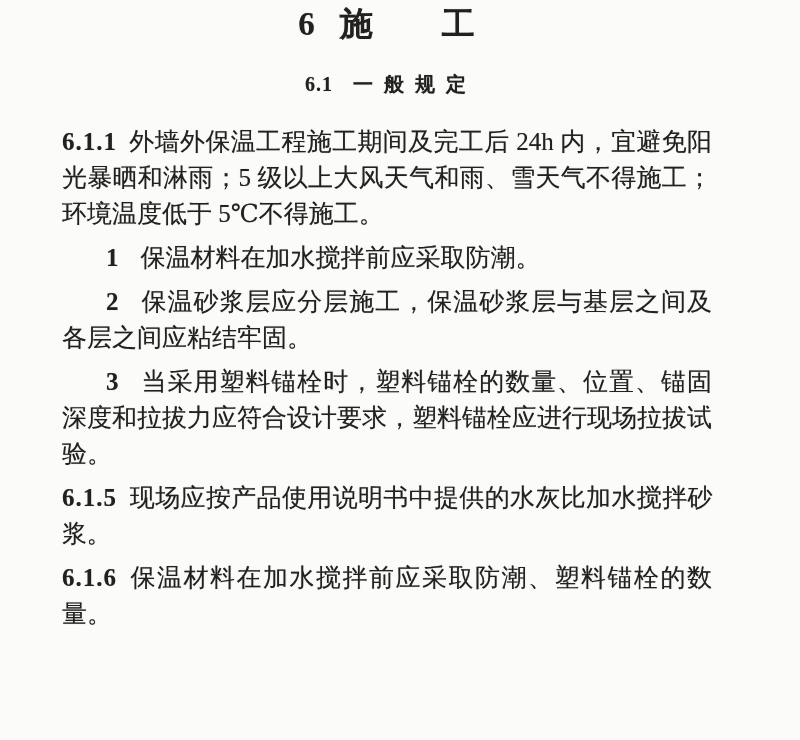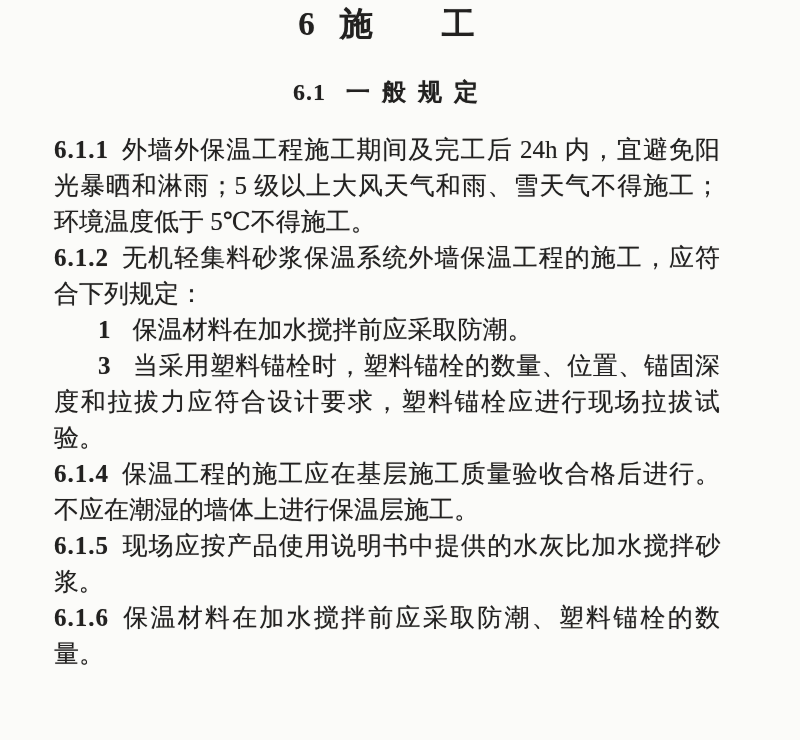--- a/index.html
+++ b/index.html
@@ -24,38 +24,38 @@
     font-size: 33px;
     line-height: 36px;
     font-weight: 700;
     text-align: center;
     letter-spacing: 1px;
   }
   .chapter-title .chap-num {
     margin-right: 24px;
   }
   .section-title {
-    margin: 36px 0 0 0;
-    font-size: 24px;
+    margin: 28px 0 0 0;
+    font-size: 20px;
     line-height: 28px;
     font-weight: 700;
     text-align: center;
   }
   .section-title .sec-num {
     margin-right: 20px;
     letter-spacing: 1px;
   }
   .section-title .sec-text {
     letter-spacing: 3px;
   }
   .clauses {
     margin-top: 26px;
   }
   .clause {
-    margin: 0;
+    margin: 8px;
     font-size: 25px;
     line-height: 36px;
     text-align: justify;
     text-align-last: left;
   }
   .clause .cnum {
     font-weight: 700;
     letter-spacing: 1px;
     margin-right: 12px;
   }
@@ -76,28 +76,27 @@
 <div class="page">
 
   <h1 class="chapter-title"><span class="chap-num">6</span><span class="chap-text">施　　工</span></h1>
 
   <h2 class="section-title"><span class="sec-num">6.1</span><span class="sec-text">一 般 规 定</span></h2>
 
   <div class="clauses">
 
     <p class="clause"><span class="cnum">6.1.1</span><span class="ctext">外墙外保温工程施工期间及完工后 24h 内，宜避免阳光暴晒和淋雨；5 级以上大风天气和雨、雪天气不得施工；环境温度低于 5℃不得施工。</span></p>
 
-    <p class="clause"><span class="cnum">6.1.2</span><span class="ctext">无机轻集料砂浆保温系统外墙保温工程的施工，应符合下列规定：</span></p>
 
     <p class="clause item"><span class="inum">1</span><span class="ctext">保温材料在加水搅拌前应采取防潮。</span></p>
 
+    <p class="clause item"><span class="inum">2</span><span class="ctext">保温砂浆层应分层施工，保温砂浆层与基层之间及各层之间应粘结牢固。</span></p>
 
     <p class="clause item"><span class="inum">3</span><span class="ctext">当采用塑料锚栓时，塑料锚栓的数量、位置、锚固深度和拉拔力应符合设计要求，塑料锚栓应进行现场拉拔试验。</span></p>
 
 
-    <p class="clause"><span class="cnum">6.1.4</span><span class="ctext">保温工程的施工应在基层施工质量验收合格后进行。不应在潮湿的墙体上进行保温层施工。</span></p>
 
     <p class="clause tight"><span class="cnum">6.1.5</span><span class="ctext">现场应按产品使用说明书中提供的水灰比加水搅拌砂浆。</span></p>
 
     <p class="clause"><span class="cnum">6.1.6</span><span class="ctext">保温材料在加水搅拌前应采取防潮、塑料锚栓的数量。</span></p>
 
   </div>
 </div>
 
 </body></html>

